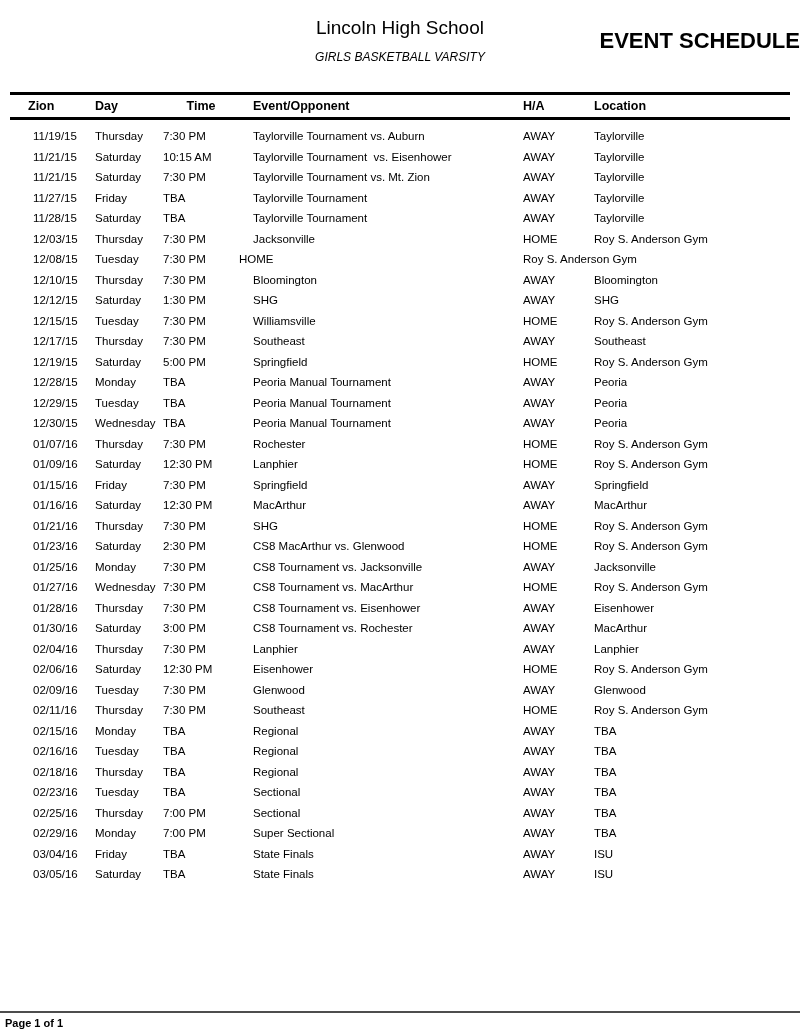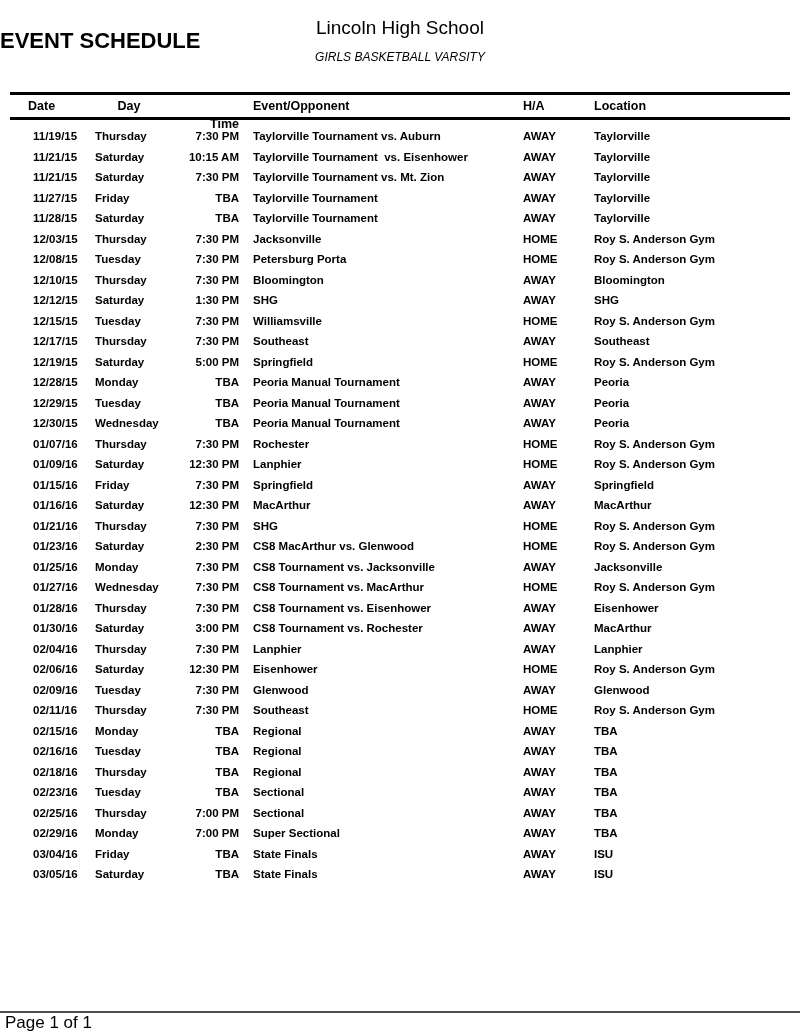--- a/index.html
+++ b/index.html
@@ -11,21 +11,21 @@
   }
   .page { position: absolute; inset: 0; }
 
   
   .school-name {
     position: absolute; top: 17px; left: 0; width: 100%;
     text-align: center; font-size: 19px; font-weight: normal; line-height: 1.15;
   }
   .doc-title {
     position: absolute; top: 28px; left: 0; width: 100%;
-    text-align: left; font-size: 22px; font-weight: bold; line-height: 1.15;
+    text-align: right; font-size: 22px; font-weight: bold; line-height: 1.15;
   }
   .doc-subtitle {
     position: absolute; top: 51px; left: 0; width: 100%;
     text-align: center; font-size: 12px; font-style: italic; line-height: 1.15;
   }
 
   
   .rule-top { position: absolute; top: 92px; left: 10px; width: 780px; height: 3px; background: #000; }
   .rule-mid { position: absolute; top: 117px; left: 10px; width: 780px; height: 3px; background: #000; }
 
@@ -33,47 +33,47 @@
   .thead {
     position: absolute; top: 97px; left: 12px; width: 776px;
     display: grid; grid-template-columns: 83px 68px 76px 284px 71px 194px;
     font-weight: bold; font-size: 12.5px; line-height: 18px;
   }
 
   
   .tbody { position: absolute; top: 126px; left: 12px; width: 776px; }
   .trow {
     display: grid; grid-template-columns: 83px 68px 76px 284px 71px 194px;
-    height: 20.5px; line-height: 20.5px; font-size: 11.5px; font-weight: bold;
+    height: 20.5px; line-height: 20.5px; font-size: 11.5px;
   }
   .cell { white-space: pre; overflow: visible; }
   .c0 { padding-left: 21px; }
-  .c2 { text-align: right; }
+  .c2 { text-align: left; }
   .c3 { padding-left: 14px; }
   .thead .c0 { padding-left: 16px; }
-  .thead .c1 { text-align: center; }
-  .thead .c2 { text-align: right; margin-top: 18px; }
+  .thead .c1 { text-align: left; }
+  .thead .c2 { text-align: center; }
 
   
   .footer-rule { position: absolute; top: 1011px; left: 0; width: 800px; height: 2px; background: #4d4d4d; }
-  .page-label { position: absolute; top: 1015px; left: 5px; font-size: 17px; line-height: 16px; }
+  .page-label { position: absolute; top: 1015px; left: 5px; font-size: 11px; line-height: 16px; font-weight: bold; }
 </style>
 </head>
 <body>
 
 <div class="page">
 
   <div class="school-name">Lincoln High School</div>
   <div class="doc-title">EVENT SCHEDULE</div>
   <div class="doc-subtitle">GIRLS BASKETBALL VARSITY</div>
 
   <div class="rule-top"></div>
 
   <div class="thead">
-    <div class="cell c0">Date</div>
+    <div class="cell c0">Zion</div>
     <div class="cell c1">Day</div>
     <div class="cell c2">Time</div>
     <div class="cell c3">Event/Opponent</div>
     <div class="cell c4">H/A</div>
     <div class="cell c5">Location</div>
   </div>
 
   <div class="rule-mid"></div>
 
   <div class="tbody">
@@ -122,21 +122,20 @@
         <div class="cell c1">Thursday</div>
         <div class="cell c2">7:30 PM</div>
         <div class="cell c3">Jacksonville</div>
         <div class="cell c4">HOME</div>
         <div class="cell c5">Roy S. Anderson Gym</div>
       </div>
       <div class="trow">
         <div class="cell c0">12/08/15</div>
         <div class="cell c1">Tuesday</div>
         <div class="cell c2">7:30 PM</div>
-        <div class="cell c3">Petersburg Porta</div>
         <div class="cell c4">HOME</div>
         <div class="cell c5">Roy S. Anderson Gym</div>
       </div>
       <div class="trow">
         <div class="cell c0">12/10/15</div>
         <div class="cell c1">Thursday</div>
         <div class="cell c2">7:30 PM</div>
         <div class="cell c3">Bloomington</div>
         <div class="cell c4">AWAY</div>
         <div class="cell c5">Bloomington</div>

